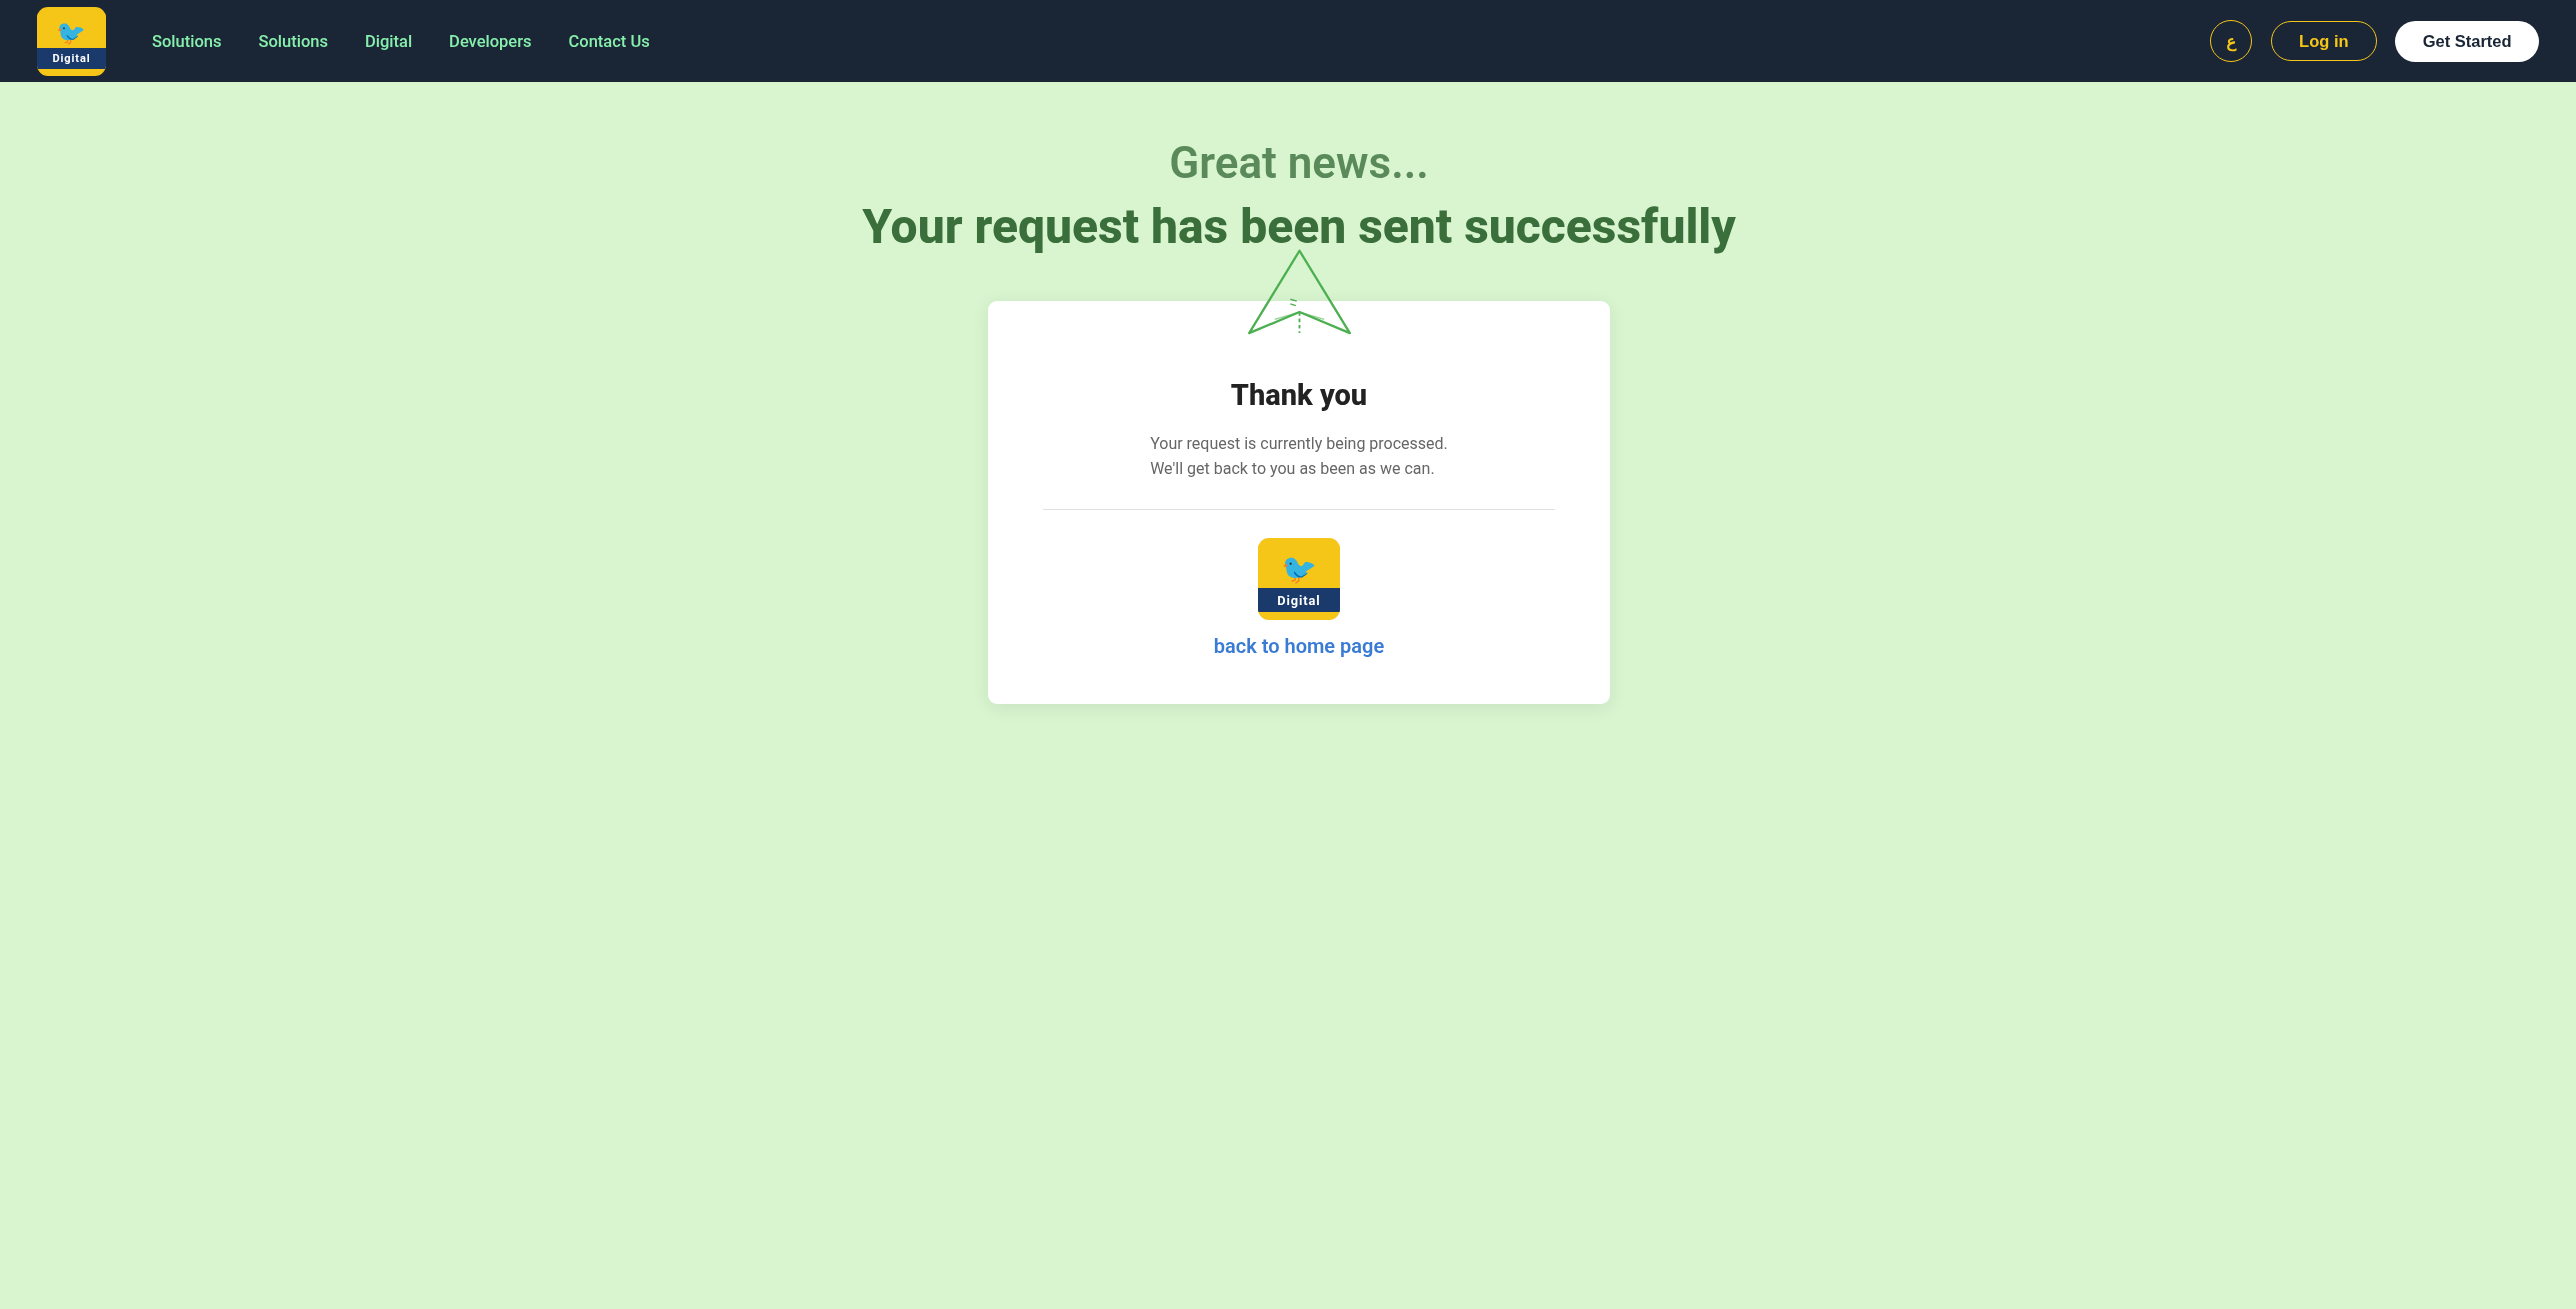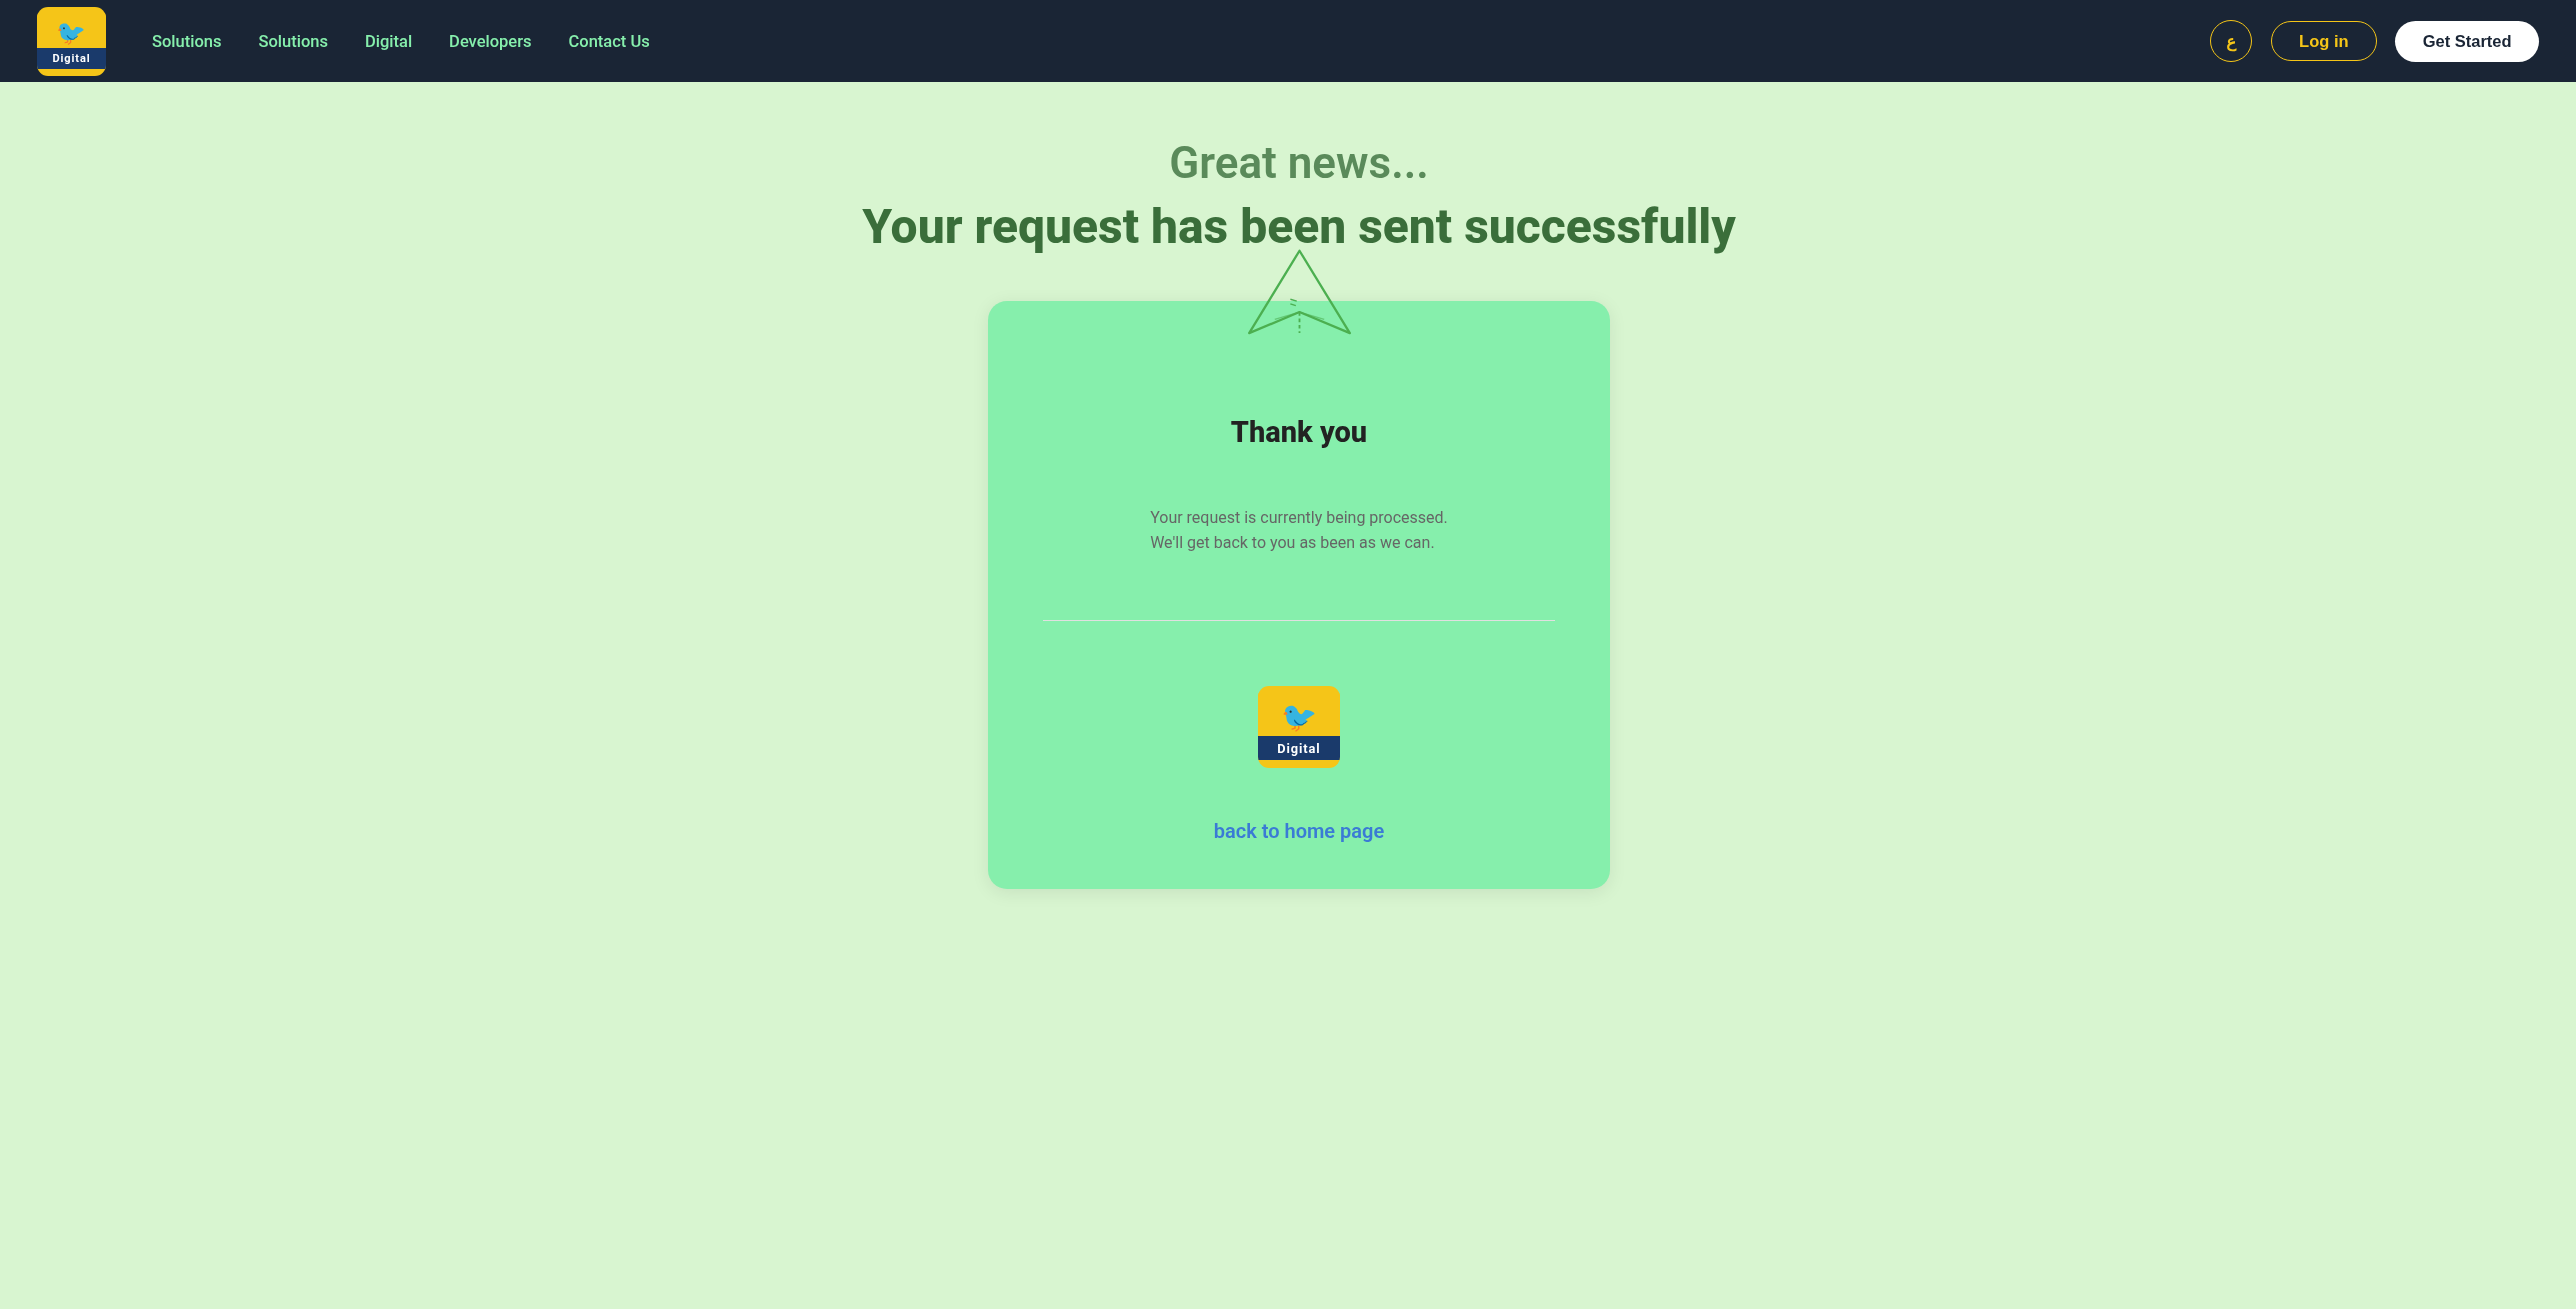--- a/index.html
+++ b/index.html
@@ -146,31 +146,30 @@
     .headline-2 {
       color: #3a6e3a;
       font-size: 48px;
       font-weight: 800;
       text-align: center;
       margin-bottom: 46px;
     }
 
     
     .success-card {
-      background: #86efac;
-      border-radius: 19px;
+      background: #ffffff;
+      border-radius: 9px;
       box-shadow: 0 3.7px 18.3px rgba(0,0,0,0.08);
       width: 622px;
       max-width: 95%;
       padding: 0 55px 46px;
       display: flex;
       flex-direction: column;
       align-items: center;
       position: relative;
-      gap: 37px;
     }
 
     
     .paper-plane-wrapper {
       margin-top: -55px;
       margin-bottom: 27.4px;
     }
 
     .thank-you-title {
       font-size: 29px;

